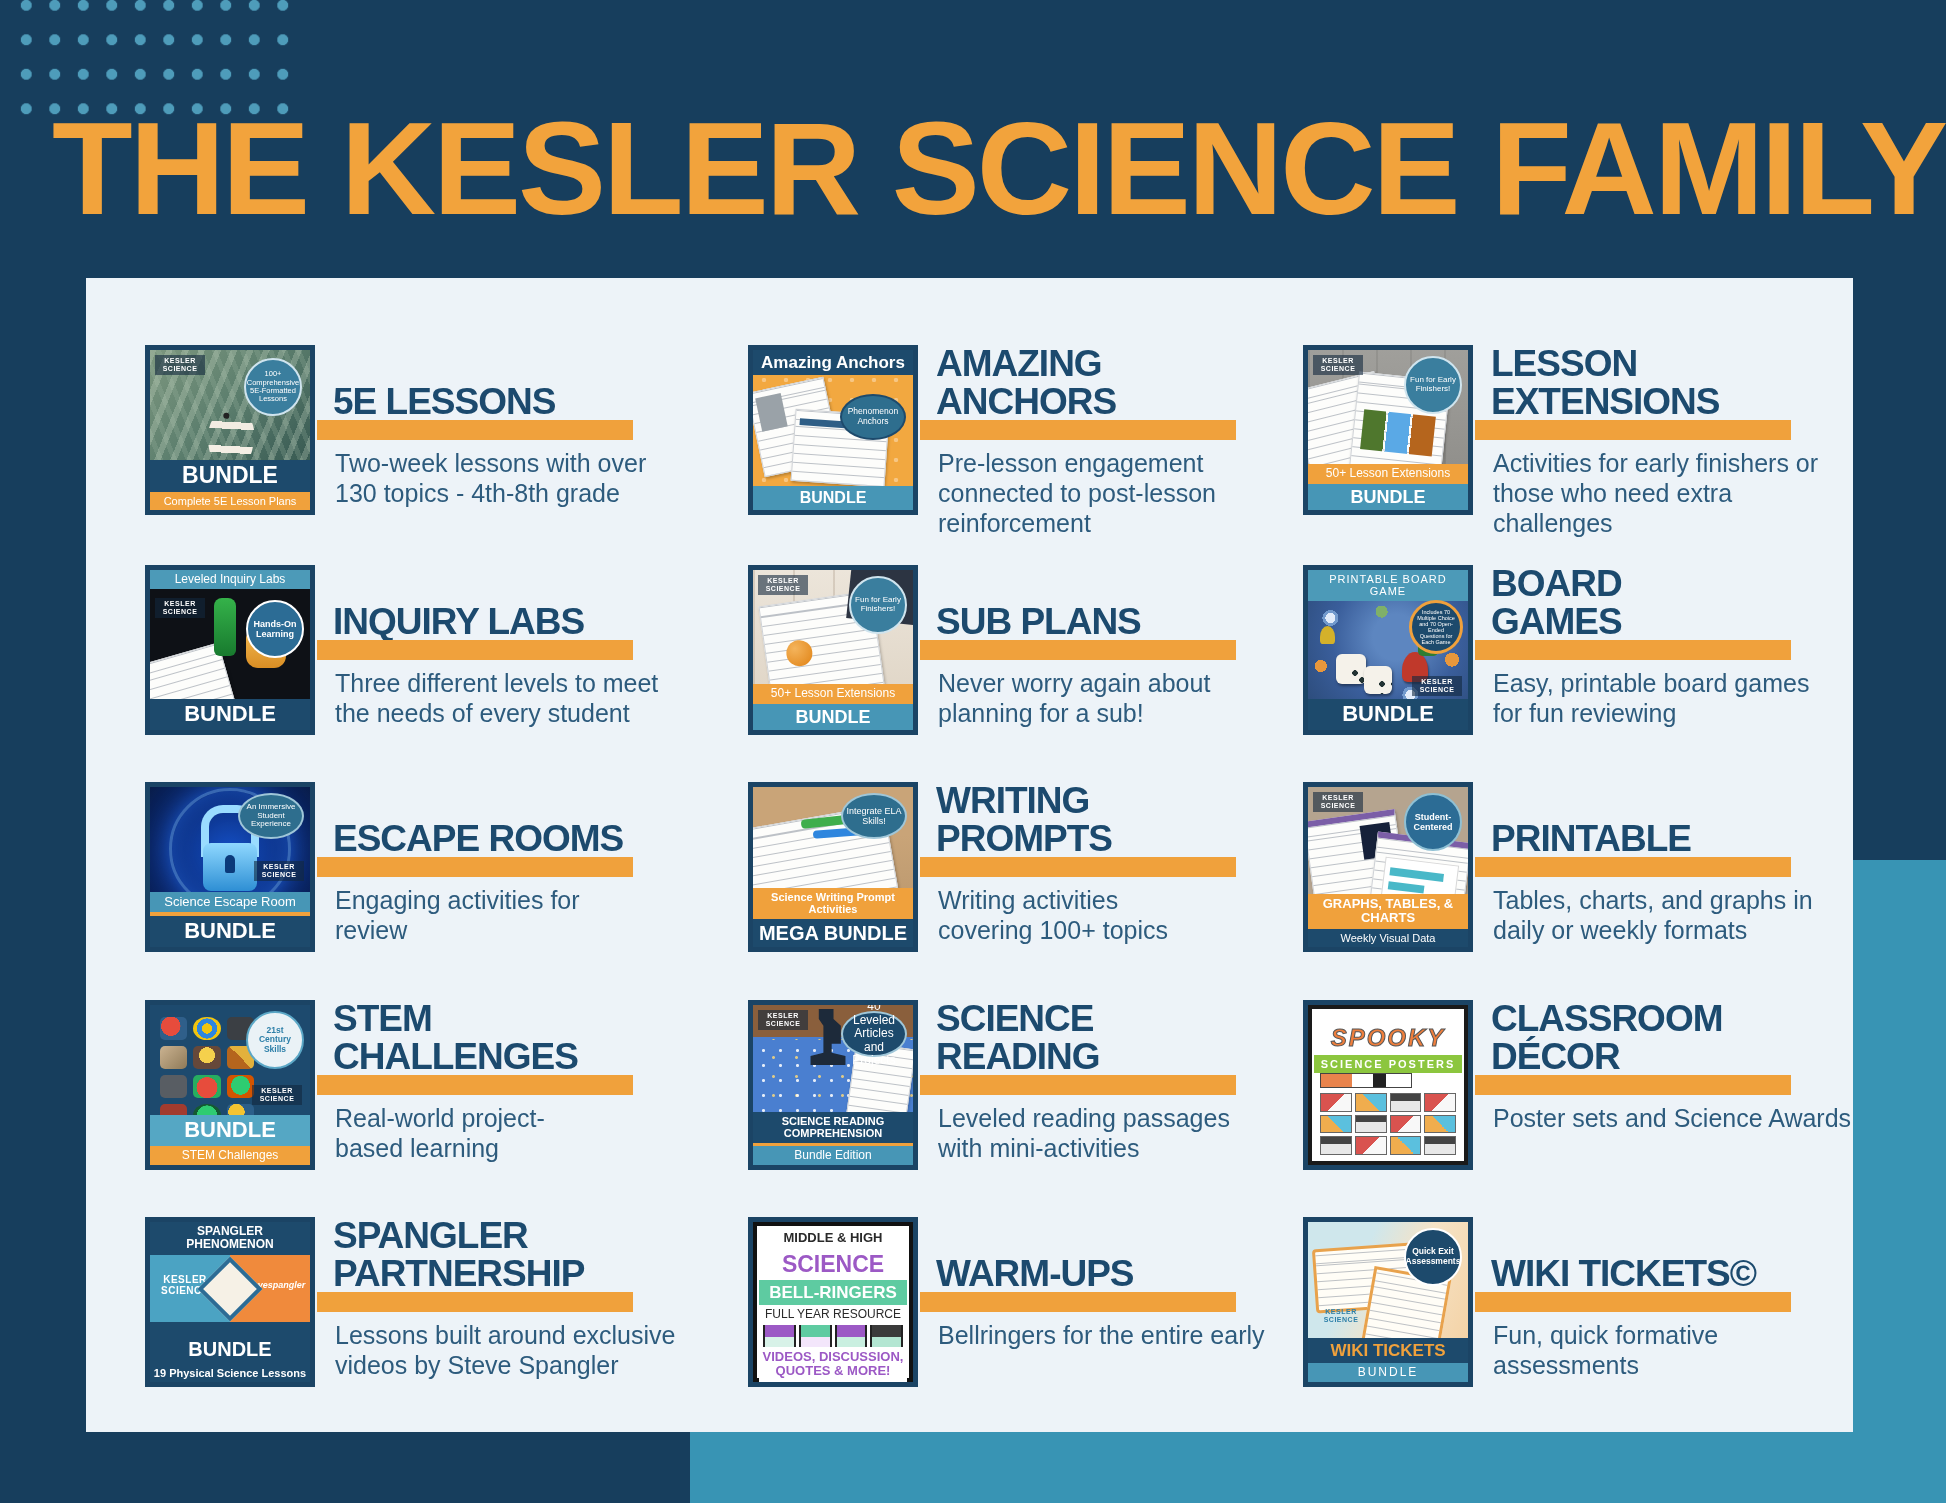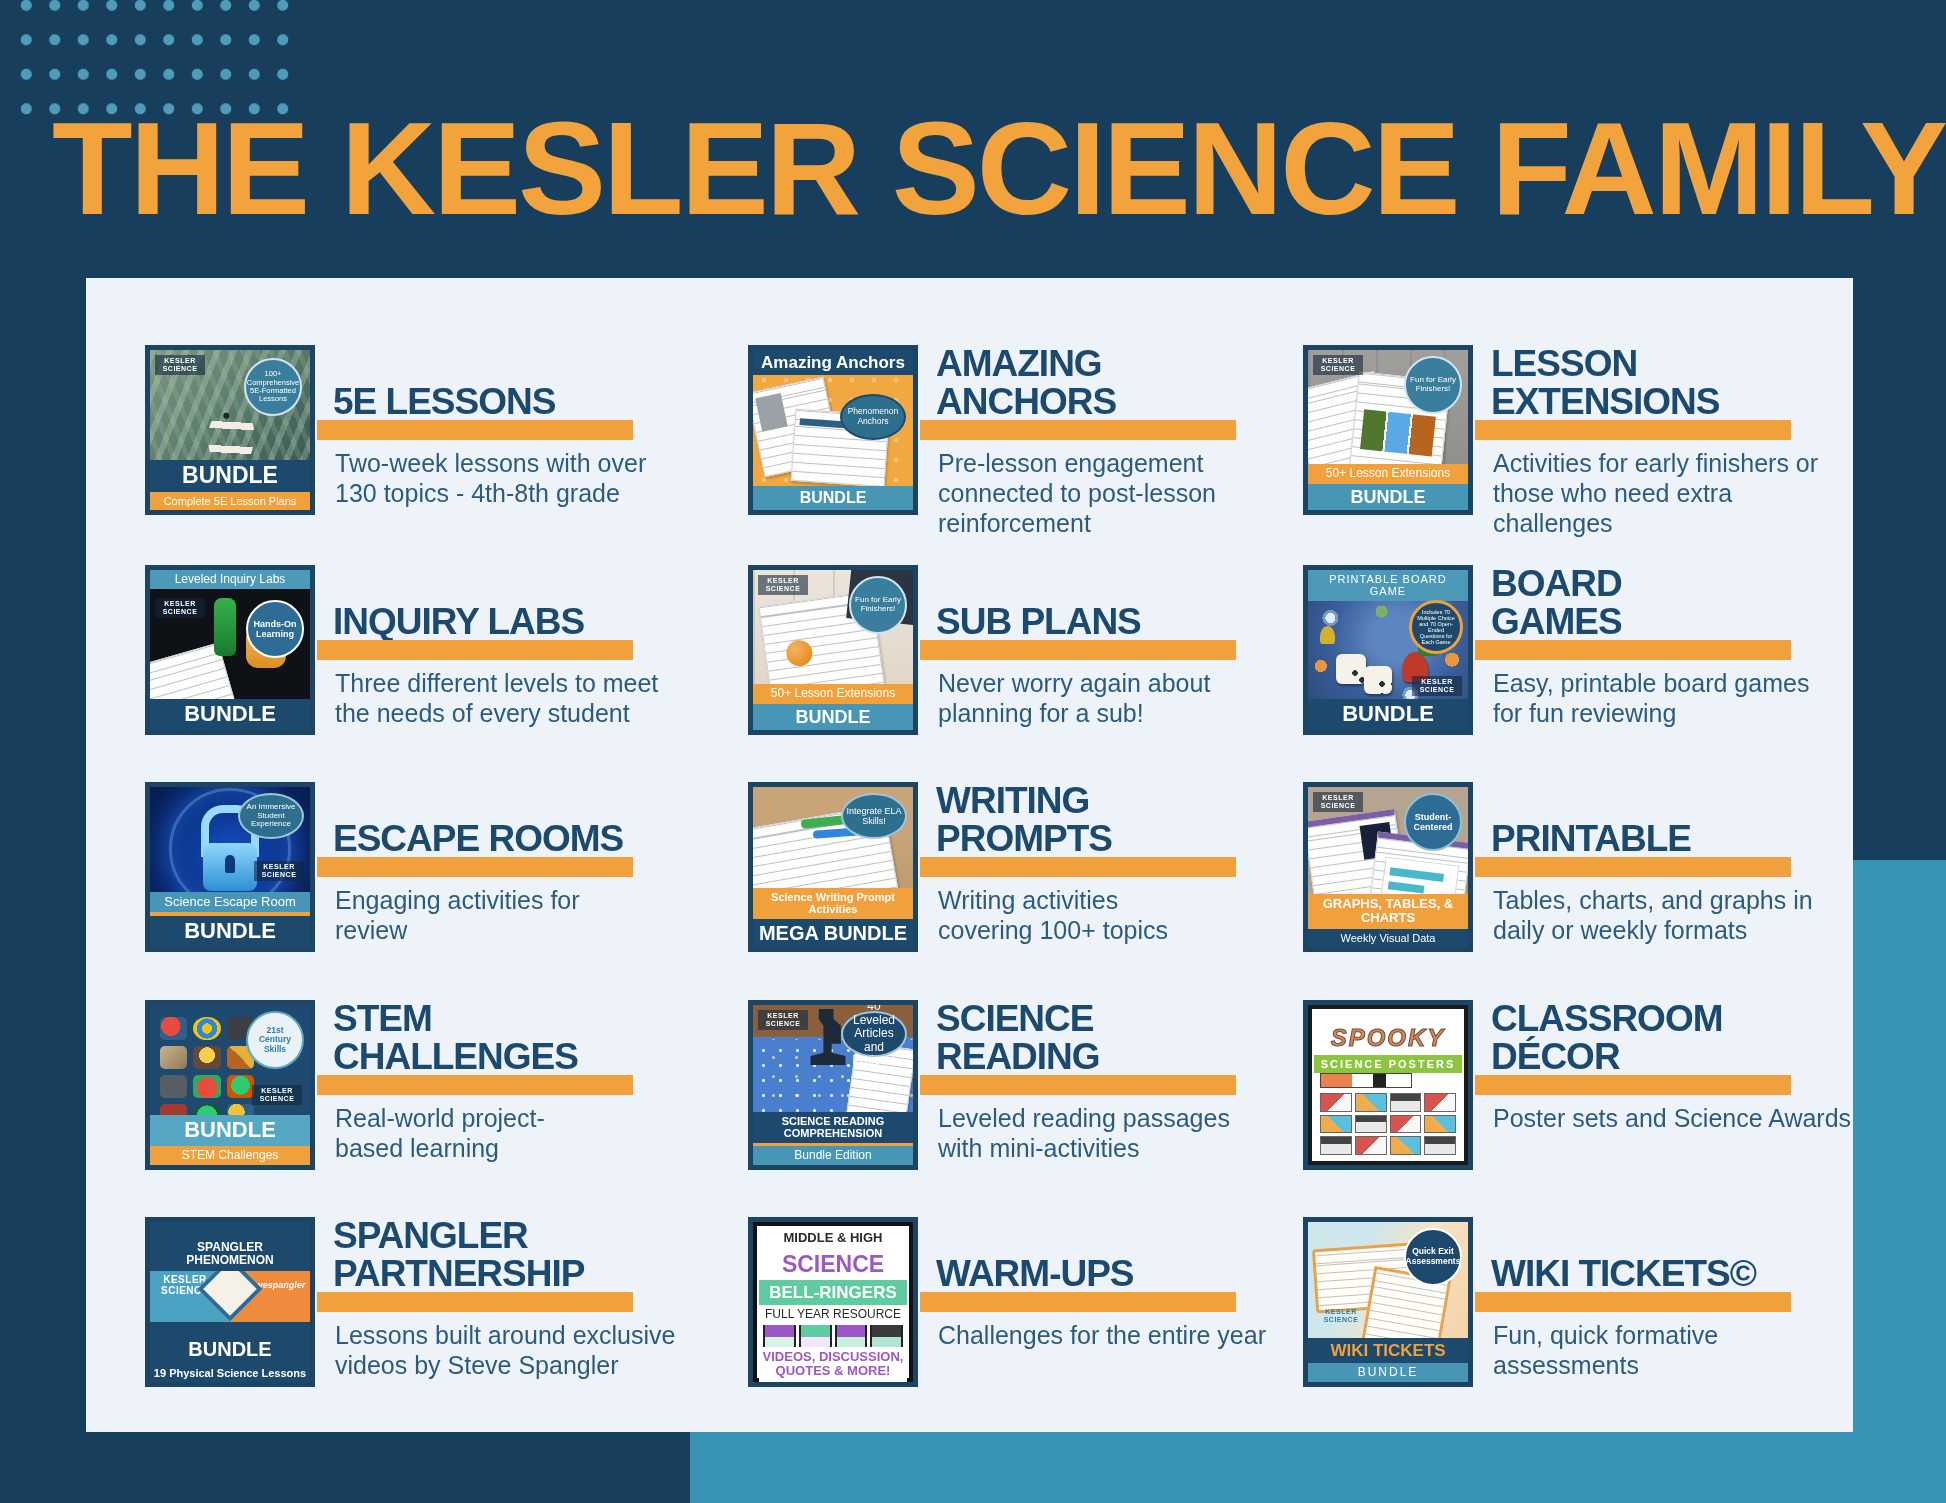--- a/index.html
+++ b/index.html
@@ -553,21 +553,21 @@
             <div class="tline">DÉCOR</div>
           </div>
           <div class="bar"></div>
           <div class="desc">
             <div class="dline">Poster sets and Science Awards</div>
           </div>
         </div>
       </div>
       <div class="card" style="left: 145px; top: 1217px;">
         <div class="thumb art-spangler">
-          <div class="tband" style="background: rgb(29, 74, 108); color: rgb(255, 255, 255); font-size: 12px; font-weight: bold; margin-top: 16px;">SPANGLER PHENOMENON</div>
+          <div class="tband" style="background: rgb(29, 74, 108); color: rgb(255, 255, 255); font-size: 12px; font-weight: bold;">SPANGLER PHENOMENON</div>
           <div class="decor split-left">KESLER SCIENCE</div>
           <div class="decor split-right">stevespangler</div>
           <div class="decor diamond"></div>
           <div class="bands">
             <div class="tband" style="background: rgb(29, 74, 108); color: rgb(255, 255, 255); font-size: 20px; font-weight: bold;">BUNDLE</div>
             <div class="tband" style="background: rgb(29, 74, 108); color: rgb(255, 255, 255); font-size: 11px; font-weight: bold;">19 Physical Science Lessons</div>
           </div>
         </div>
         <div class="textcol">
           <div class="title">
@@ -596,21 +596,21 @@
           <div class="bands">
             <div class="tband" style="background: rgb(255, 255, 255); color: rgb(156, 89, 197); font-size: 13px; font-weight: bold;">VIDEOS, DISCUSSION, QUOTES &amp; MORE!</div>
           </div>
         </div>
         <div class="textcol">
           <div class="title">
             <div class="tline">WARM-UPS</div>
           </div>
           <div class="bar"></div>
           <div class="desc">
-            <div class="dline">Challenges for the entire year</div>
+            <div class="dline">Bellringers for the entire early</div>
           </div>
         </div>
       </div>
       <div class="card" style="left: 1303px; top: 1217px;">
         <div class="thumb art-wiki">
           <div class="decor ticket-a"></div>
           <div class="decor ticket-b"></div>
           <div class="logo logo-bl">KESLER SCIENCE</div>
           <div class="tbadge circle pos-tr" style="background: rgb(29, 74, 108); color: rgb(255, 255, 255); font-size: 8.5px; border-color: rgb(255, 255, 255); font-weight: bold;">
             <div>Quick Exit Assessments</div>

